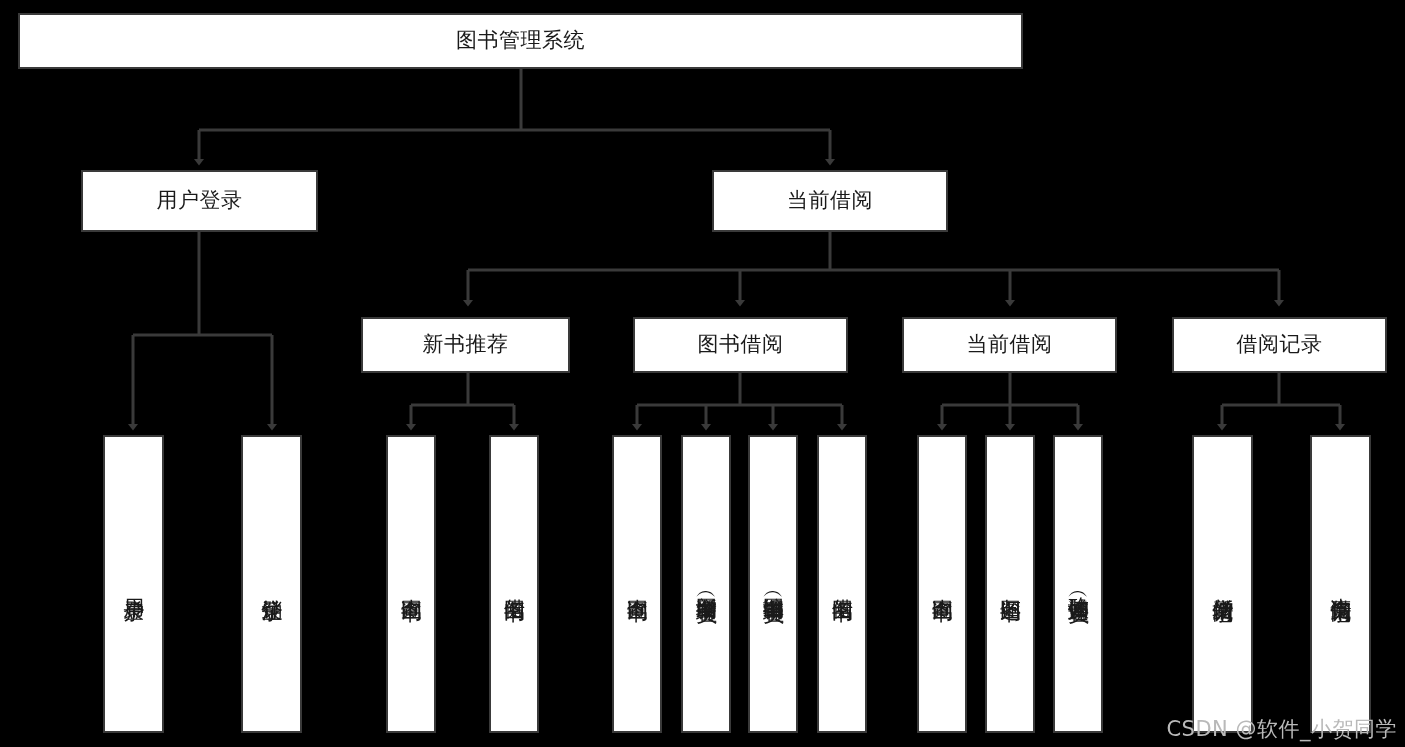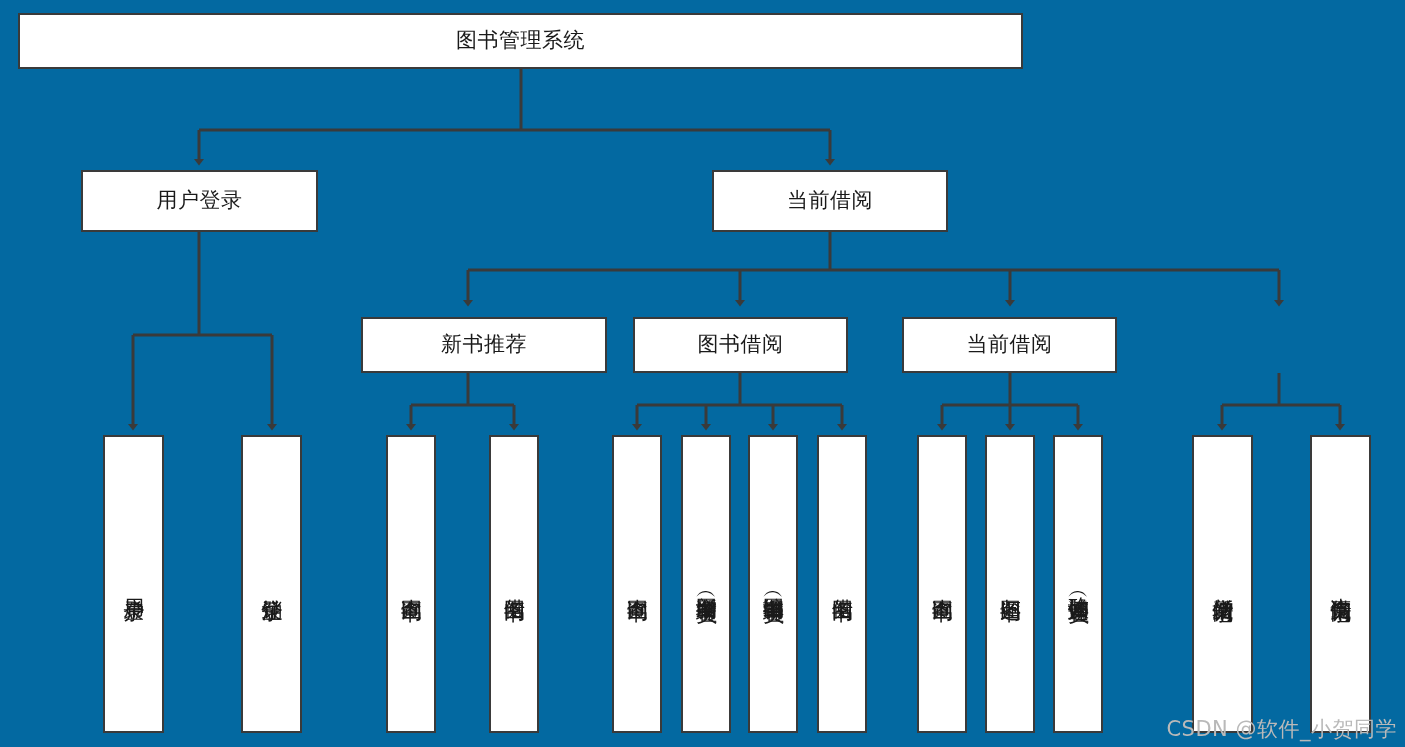--- a/index.html
+++ b/index.html
@@ -8,21 +8,21 @@
     padding: 0;
     background: #ffffff;
   }
   body {
     font-family: "DejaVu Sans", "Liberation Sans", sans-serif;
   }
   #canvas {
     position: relative;
     width: 1405px;
     height: 747px;
-    background: #0369a1;
+    background: #000000;
     overflow: hidden;
   }
   #diagram-svg {
     position: absolute;
     left: 0;
     top: 0;
     width: 1405px;
     height: 747px;
   }
   .node {
@@ -133,29 +133,32 @@
     <span class="label">图书管理系统</span>
   </div>
 
   <div class="node horizontal" style="left:81px; top:170px; width:237px; height:62px;">
     <span class="label">用户登录</span>
   </div>
   <div class="node horizontal" style="left:712px; top:170px; width:236px; height:62px;">
     <span class="label">当前借阅</span>
   </div>
 
-  <div class="node horizontal" style="left:361px; top:317px; width:246px; height:56px;">
+  <div class="node horizontal" style="left:361px; top:317px; width:209px; height:56px;">
     <span class="label">新书推荐</span>
   </div>
   <div class="node horizontal" style="left:633px; top:317px; width:215px; height:56px;">
     <span class="label">图书借阅</span>
   </div>
   <div class="node horizontal" style="left:902px; top:317px; width:215px; height:56px;">
     <span class="label">当前借阅</span>
   </div>
+  <div class="node horizontal" style="left:1172px; top:317px; width:215px; height:56px;">
+    <span class="label">借阅记录</span>
+  </div>
 
   <div class="node vertical" style="left:103px; top:435px; width:61px; height:298px;">
     <span class="label">用户登录</span>
   </div>
   <div class="node vertical" style="left:241px; top:435px; width:61px; height:298px;">
     <span class="label">注销登录</span>
   </div>
 
   <div class="node vertical" style="left:386px; top:435px; width:50px; height:298px;">
     <span class="label">查询图书</span>

